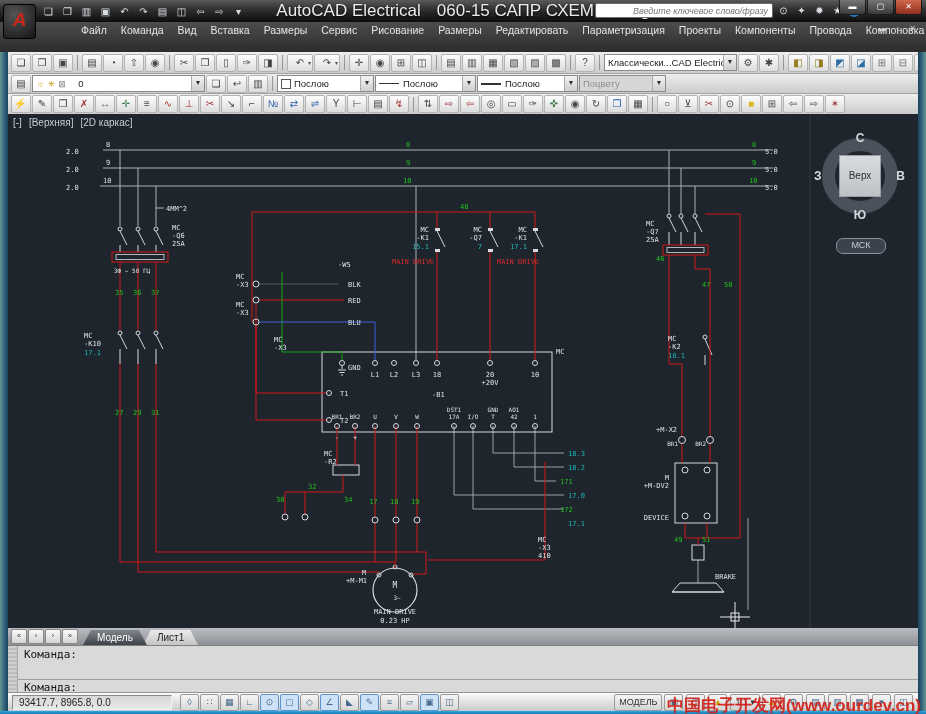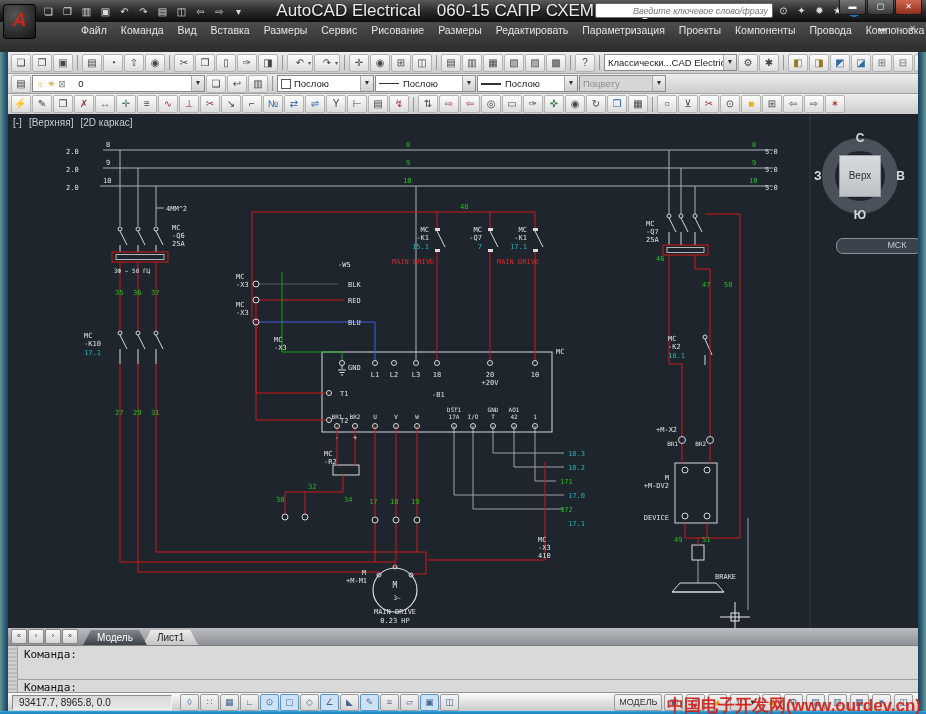--- a/index.html
+++ b/index.html
@@ -57,21 +57,21 @@
   .dwg{position:absolute;left:0;top:0;}
   .viewcube{position:absolute;left:814px;top:24px;width:76px;height:76px;border-radius:50%;
     border:13px solid #4a515a;box-sizing:border-box;z-index:2;}
   .vc-center{position:absolute;left:50%;top:50%;transform:translate(-50%,-50%);width:40px;height:40px;
     background:linear-gradient(#d7dade,#bfc3c8);border:1px solid #989ea6;color:#2c3036;font-size:10px;
     text-align:center;line-height:40px;}
   .vc-l{position:absolute;color:#d5dae0;font-size:12px;font-weight:bold;z-index:2;}
   .vc-n{left:50%;top:-20px;transform:translateX(-50%);} .vc-s{left:50%;bottom:-21px;transform:translateX(-50%);}
   .vc-w{left:-21px;top:50%;transform:translateY(-50%);} .vc-e{right:-20px;top:50%;transform:translateY(-50%);}
   .wcsbtn{position:absolute;left:828px;top:124px;width:48px;height:14px;border:1px solid #8b929c;border-radius:7px;
-    background:rgba(160,172,184,.22);color:#c3cad2;font-size:9px;text-align:center;line-height:13px;z-index:2;padding-left:36px;}
+    background:rgba(160,172,184,.22);color:#c3cad2;font-size:9px;text-align:center;line-height:13px;z-index:2;}
 
   
   .fl,.fr{position:absolute;top:52px;bottom:0;width:8px;background:linear-gradient(90deg,#65988f 0%,#2e5d7c 60%,#1d4258 100%);}
   .fl{left:0;} .fr{right:0;transform:scaleX(-1);}
   .fb{position:absolute;left:0;right:0;bottom:0;height:3px;background:linear-gradient(#35aade,#1579b4);z-index:8;}
 
   
   .tabbar{position:absolute;top:628px;left:8px;right:8px;height:17px;
     background:linear-gradient(#babdc1,#8d9094);display:flex;align-items:flex-end;padding-left:3px;}
   .tnav{width:14px;height:13px;margin:0 1px 1px 0;border:1px solid #888;border-radius:2px;flex:none;

